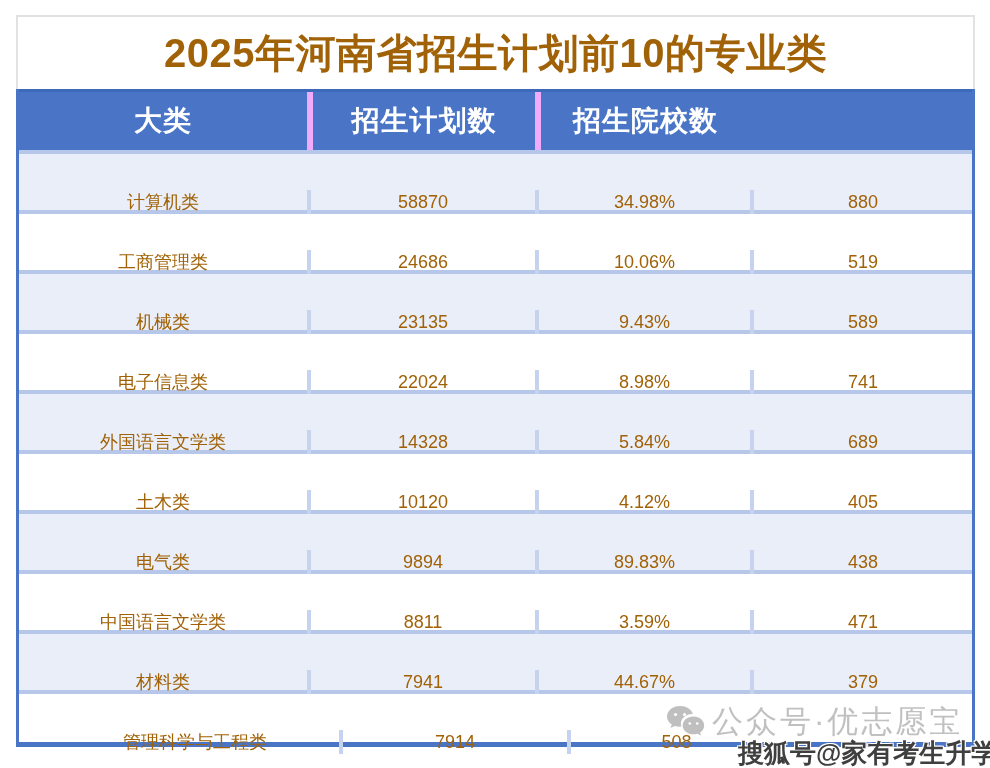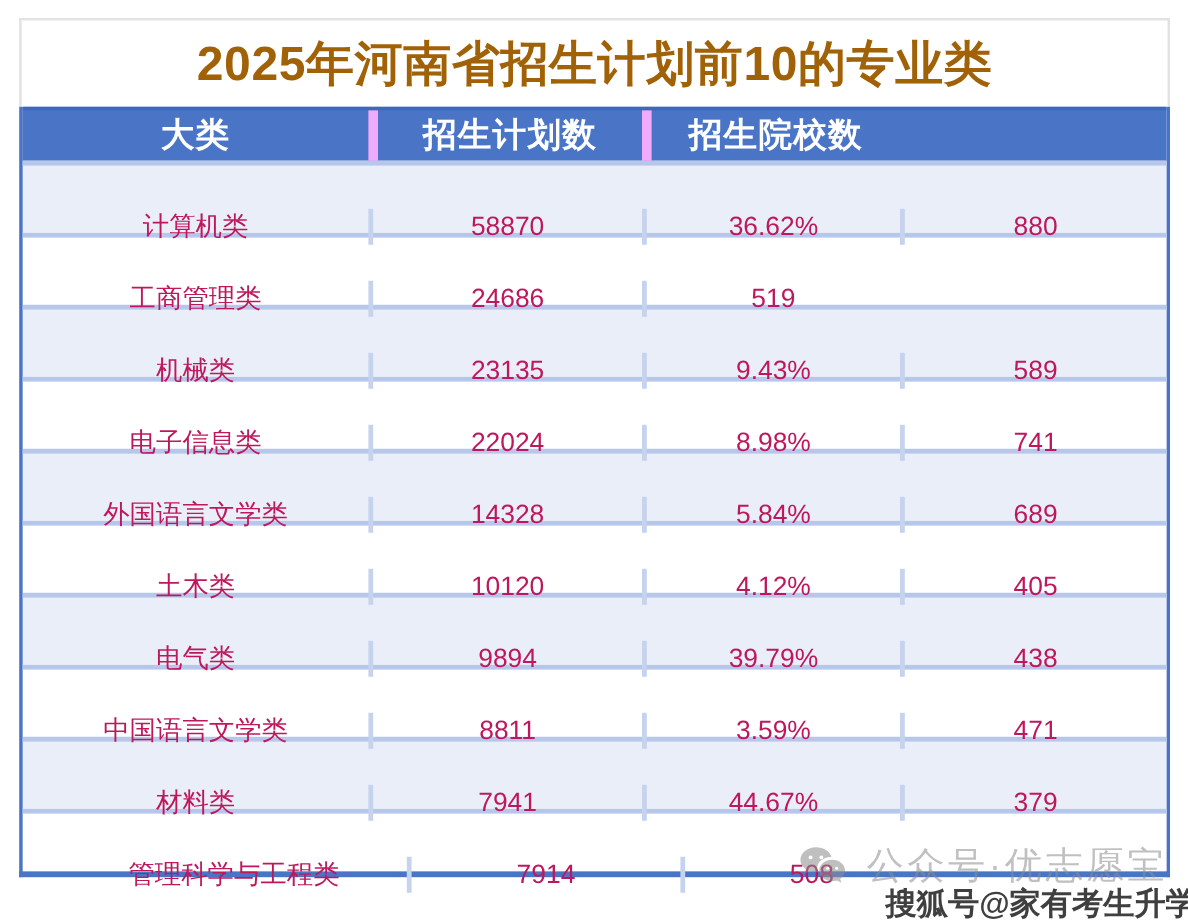--- a/index.html
+++ b/index.html
@@ -25,43 +25,43 @@
   .table{
     border-left:3px solid #4a75c6;
     border-right:3px solid #4a75c6;
     border-bottom:5px solid #4a75c6;
   }
   .row{
     display:grid;
     grid-template-columns:288px 228px 215px 1fr;
   }
   .header-row{
-    background:#4a75c6;height:45px;
+    background:#4a75c6;height:61px;
     border-top:3px solid #3e69b8;box-sizing:border-box;text-align:right;
   }
   .header-cell{
     display:flex;align-items:center;justify-content:center;
     color:#ffffff;font-size:28px;font-weight:700;letter-spacing:1px;
   }
-  .header-cell + .header-cell{border-left:8px solid #f0abfc;}
+  .header-cell + .header-cell{border-left:6px solid #f0abfc;}
 
   .data-row{height:56px;border-top:4px solid #b7c7e9;background:#ffffff;}
   .data-row:first-child{height:60px;border-top:none;}
   .data-row:last-child{height:48px;padding-left:32px;}
   .data-row.alt{background:#eaeef8;}
   .cell{
     display:flex;align-items:center;justify-content:center;
-    font-size:22px;color:#be185d;margin-top:36px;
+    font-size:18px;color:#a16207;margin-top:36px;
   }
   .cell + .cell{border-left:4px solid #c6d3ee;text-align:right;}
 
   
   .wm-wechat{
     position:absolute;left:664px;top:700px;height:44px;
-    display:flex;align-items:center;gap:16px;
+    display:flex;align-items:center;gap:6px;
     z-index:5;pointer-events:none;
   }
   .wm-wechat .wm-text{
     font-size:31px;color:rgba(140,140,140,0.55);
     letter-spacing:3px;white-space:nowrap;
   }
   .wm-wechat svg{opacity:0.55;}
   .wm-sohu{
     position:absolute;left:738px;top:736px;z-index:6;pointer-events:none;
     font-size:26px;font-weight:800;color:#3f3f3f;white-space:nowrap;
@@ -84,27 +84,28 @@
 
     <div class="row header-row">
       <div class="header-cell">大类</div>
       <div class="header-cell">招生计划数</div>
       <div class="header-cell">招生院校数</div>
     </div>
 
     <div class="row data-row alt">
       <div class="cell">计算机类</div>
       <div class="cell">58870</div>
-      <div class="cell">36.62%</div>
+      <div class="cell">34.98%</div>
       <div class="cell">880</div>
     </div>
 
     <div class="row data-row">
       <div class="cell">工商管理类</div>
       <div class="cell">24686</div>
+      <div class="cell">10.06%</div>
       <div class="cell">519</div>
     </div>
 
     <div class="row data-row alt">
       <div class="cell">机械类</div>
       <div class="cell">23135</div>
       <div class="cell">9.43%</div>
       <div class="cell">589</div>
     </div>
 
@@ -125,21 +126,21 @@
     <div class="row data-row">
       <div class="cell">土木类</div>
       <div class="cell">10120</div>
       <div class="cell">4.12%</div>
       <div class="cell">405</div>
     </div>
 
     <div class="row data-row alt">
       <div class="cell">电气类</div>
       <div class="cell">9894</div>
-      <div class="cell">39.79%</div>
+      <div class="cell">89.83%</div>
       <div class="cell">438</div>
     </div>
 
     <div class="row data-row">
       <div class="cell">中国语言文学类</div>
       <div class="cell">8811</div>
       <div class="cell">3.59%</div>
       <div class="cell">471</div>
     </div>
 

